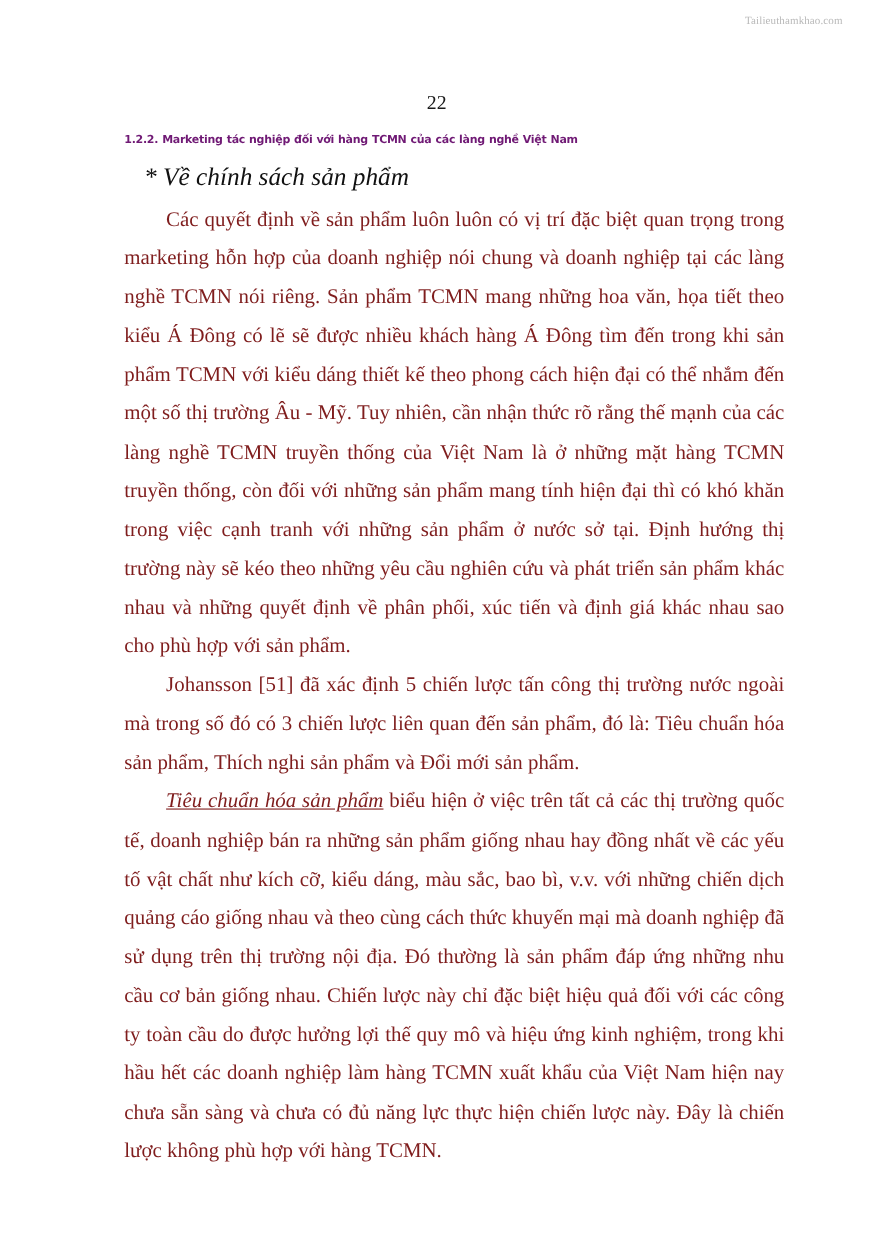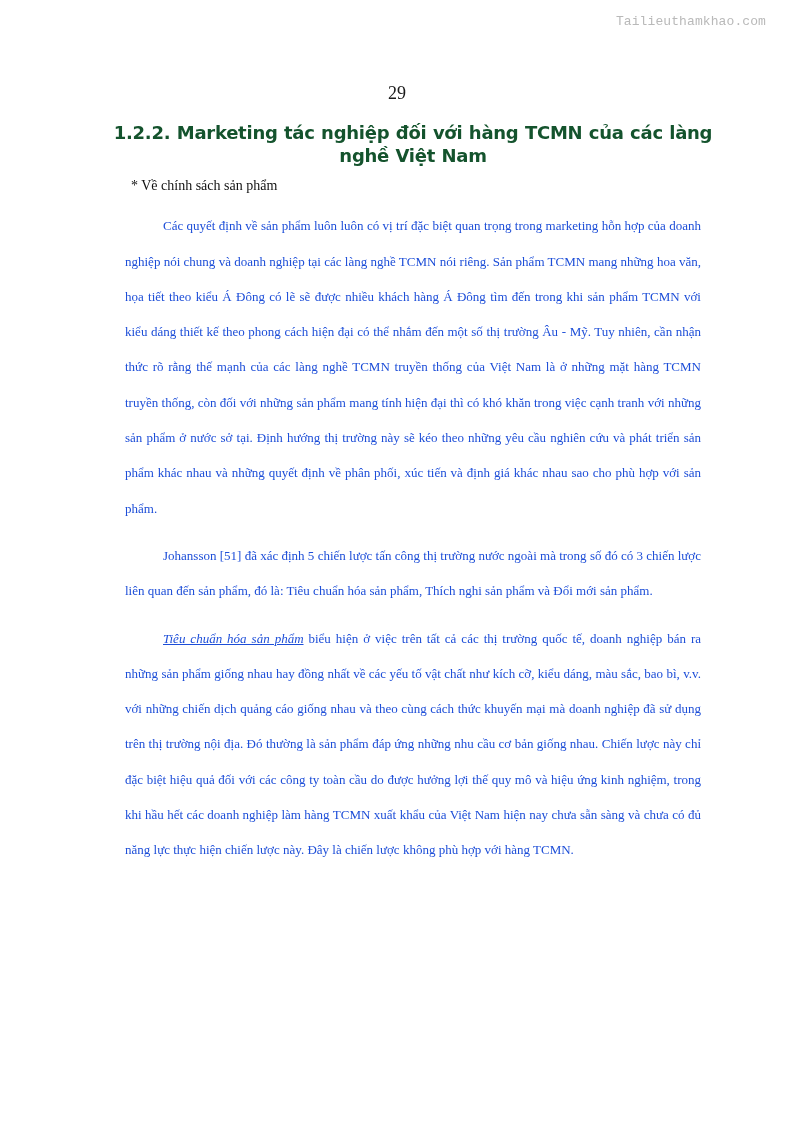--- a/index.html
+++ b/index.html
@@ -23,22 +23,22 @@
     width: 794px;
     height: 1123px;
     background: #ffffff;
   }
 
   
   .watermark {
     position: absolute;
     top: 14px;
     right: 28px;
-    font-family: Liberation Mono, monospace;
-    font-size: 13px;
+    font-family: Liberation Serif, serif;
+    font-size: 10px;
     color: #b9b9b9;
     letter-spacing: 0.1px;
     white-space: nowrap;
     user-select: none;
   }
 
   
   .page-number {
     position: absolute;
     top: 83px;
@@ -54,62 +54,63 @@
   .content {
     position: absolute;
     left: 113px;
     top: 122px;
     width: 600px;
   }
 
   .heading {
     font-family: "DejaVu Sans", "Liberation Sans", sans-serif;
     font-weight: bold;
-    font-size: 18px;
+    font-size: 10px;
     letter-spacing: -0.25px;
-    color: #14532d;
-    text-align: center;
+    color: #701a75;
+    text-align: left;
     margin: 0 0 9px 0;
     line-height: 1.25;
     word-spacing: 0.4px;
   }
 
   .subheading {
     font-family: "Liberation Serif", "DejaVu Serif", serif;
-    font-size: 14px;
+    font-style: italic;
+    font-size: 23px;
     color: #111111;
     margin: 0 0 5px 0;
     line-height: 1.45;
     padding-left: 18px;
   }
 
   p.body {
-    margin: 12px;
-    font-size: 13px;
+    margin: 0;
+    font-size: 19px;
     line-height: 35.3px;
     text-align: justify;
     text-justify: inter-word;
     text-indent: 38px;
-    color: #1d4ed8;
+    color: #7f1d1d;
     hyphens: none;
   }
 
   p.body em {
     font-style: italic;
     text-decoration: underline;
   }
 </style>
 </head>
 <body>
 
 <div class="page">
 
   <div class="watermark">Tailieuthamkhao.com</div>
 
-  <div class="page-number">29</div>
+  <div class="page-number">22</div>
 
   <div class="content">
 
     <h2 class="heading">1.2.2. Marketing tác nghiệp đối với hàng TCMN của các làng nghề Việt Nam</h2>
 
     <div class="subheading">* Về chính sách sản phẩm</div>
 
     <p class="body">Các quyết định về sản phẩm luôn luôn có vị trí đặc biệt quan trọng trong marketing hỗn hợp của doanh nghiệp nói chung và doanh nghiệp tại các làng nghề TCMN nói riêng. Sản phẩm TCMN mang những hoa văn, họa tiết theo kiểu Á Đông có lẽ sẽ được nhiều khách hàng Á Đông tìm đến trong khi sản phẩm TCMN với kiểu dáng thiết kế theo phong cách hiện đại có thể nhắm đến một số thị trường Âu - Mỹ. Tuy nhiên, cần nhận thức rõ rằng thế mạnh của các làng nghề TCMN truyền thống của Việt Nam là ở những mặt hàng TCMN truyền thống, còn đối với những sản phẩm mang tính hiện đại thì có khó khăn trong việc cạnh tranh với những sản phẩm ở nước sở tại. Định hướng thị trường này sẽ kéo theo những yêu cầu nghiên cứu và phát triển sản phẩm khác nhau và những quyết định về phân phối, xúc tiến và định giá khác nhau sao cho phù hợp với sản phẩm.</p>
 
     <p class="body">Johansson [51] đã xác định 5 chiến lược tấn công thị trường nước ngoài mà trong số đó có 3 chiến lược liên quan đến sản phẩm, đó là: Tiêu chuẩn hóa sản phẩm, Thích nghi sản phẩm và Đổi mới sản phẩm.</p>

